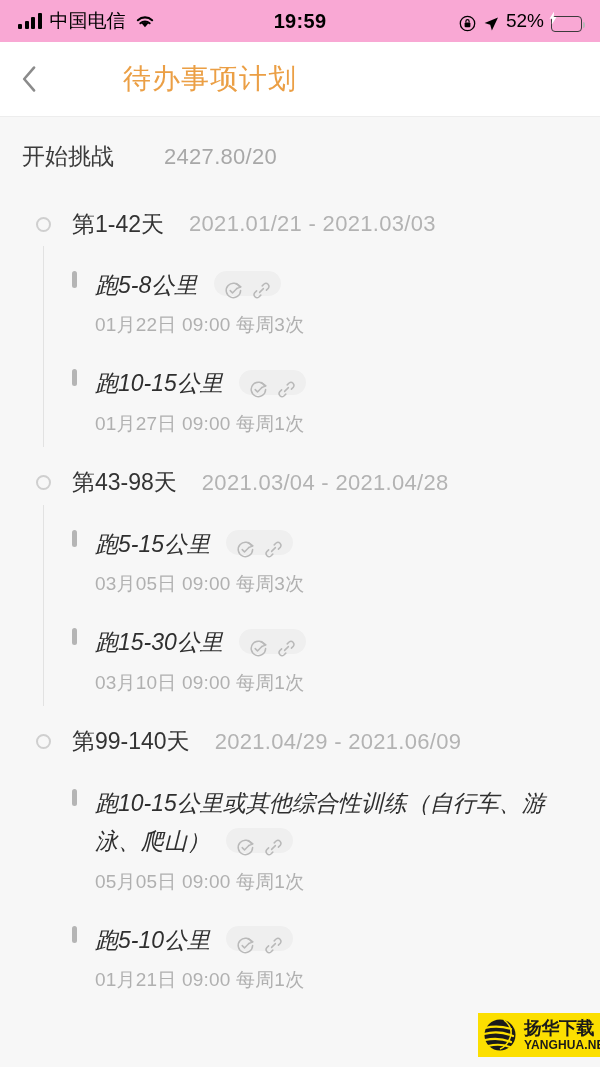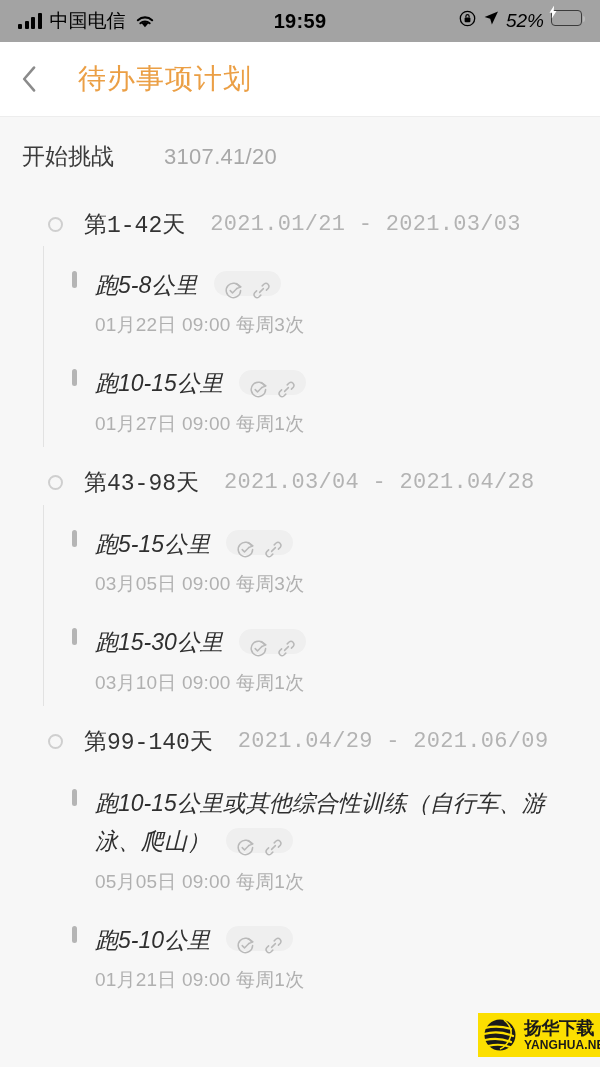--- a/index.html
+++ b/index.html
@@ -20,21 +20,21 @@
     height: 1067px;
     position: relative;
     background: #f7f7f7;
     display: flex;
     flex-direction: column;
   }
 
   
   .status-bar {
     height: 42px;
-    background: #a3a3a3;
+    background: #f9a8d4;
     display: flex;
     align-items: center;
     padding: 0 18px;
     box-sizing: border-box;
     flex: 0 0 auto;
     position: relative;
   }
   .status-left {
     display: flex;
     align-items: center;
@@ -74,25 +74,24 @@
     text-align: center;
     font-size: 20px;
     font-weight: bold;
     color: #000;
     letter-spacing: 0.3px;
     pointer-events: none;
   }
   .status-right {
     margin-left: auto;
     display: flex;
-    align-items: flex-start;
+    align-items: flex-end;
     gap: 7px;
     position: relative;
     z-index: 2;
-    font-style: italic;
   }
   .lock-icon { width: 17px; height: 17px; }
   .loc-icon { width: 16px; height: 16px; }
   .battery-pct {
     font-size: 19px;
     color: #000;
   }
   .battery {
     width: 31px;
     height: 16px;
@@ -131,20 +130,21 @@
   
   .nav-bar {
     height: 75px;
     background: #ffffff;
     display: flex;
     align-items: center;
     padding: 0 22px;
     box-sizing: border-box;
     flex: 0 0 auto;
     border-bottom: 1px solid #ededed;
+    gap: 45px;
   }
   .back-btn {
     width: 34px;
     height: 40px;
     display: flex;
     align-items: center;
     cursor: pointer;
   }
   .back-chevron {
     width: 15px;
@@ -183,23 +183,22 @@
     letter-spacing: 0.3px;
   }
 
   .phase {
     position: relative;
     padding-left: 0;
   }
   .phase-head {
     display: flex;
     align-items: center;
-    padding-left: 48px;
+    padding-left: 36px;
     height: 44px;
-    font-family: Liberation Mono, monospace;
   }
   .phase-dot {
     width: 15px;
     height: 15px;
     border: 2px solid #cfcfcf;
     border-radius: 50%;
     background: #f7f7f7;
     box-sizing: border-box;
     flex: 0 0 auto;
     position: relative;
@@ -383,21 +382,21 @@
         </svg>
       </span>
     </div>
     <div class="nav-title">待办事项计划</div>
   </div>
 
   <div class="content">
 
     <div class="start-row">
       <span class="start-label">开始挑战</span>
-      <span class="start-date">3107.41/20</span>
+      <span class="start-date">2427.80/20</span>
     </div>
 
     <div class="phase">
       <div class="phase-head">
         <span class="phase-dot"></span>
         <span class="phase-title">第1-42天</span>
         <span class="phase-range">2021.01/21 - 2021.03/03</span>
       </div>
       <div class="phase-body">
         <div class="phase-line"></div>

